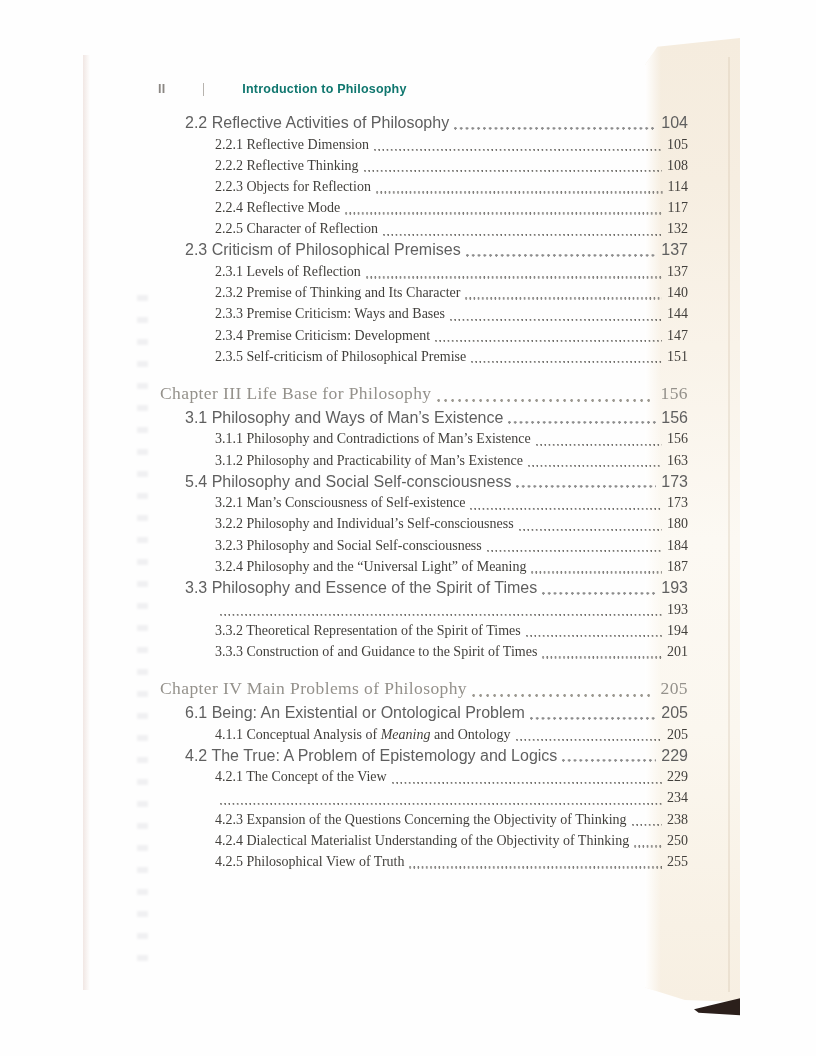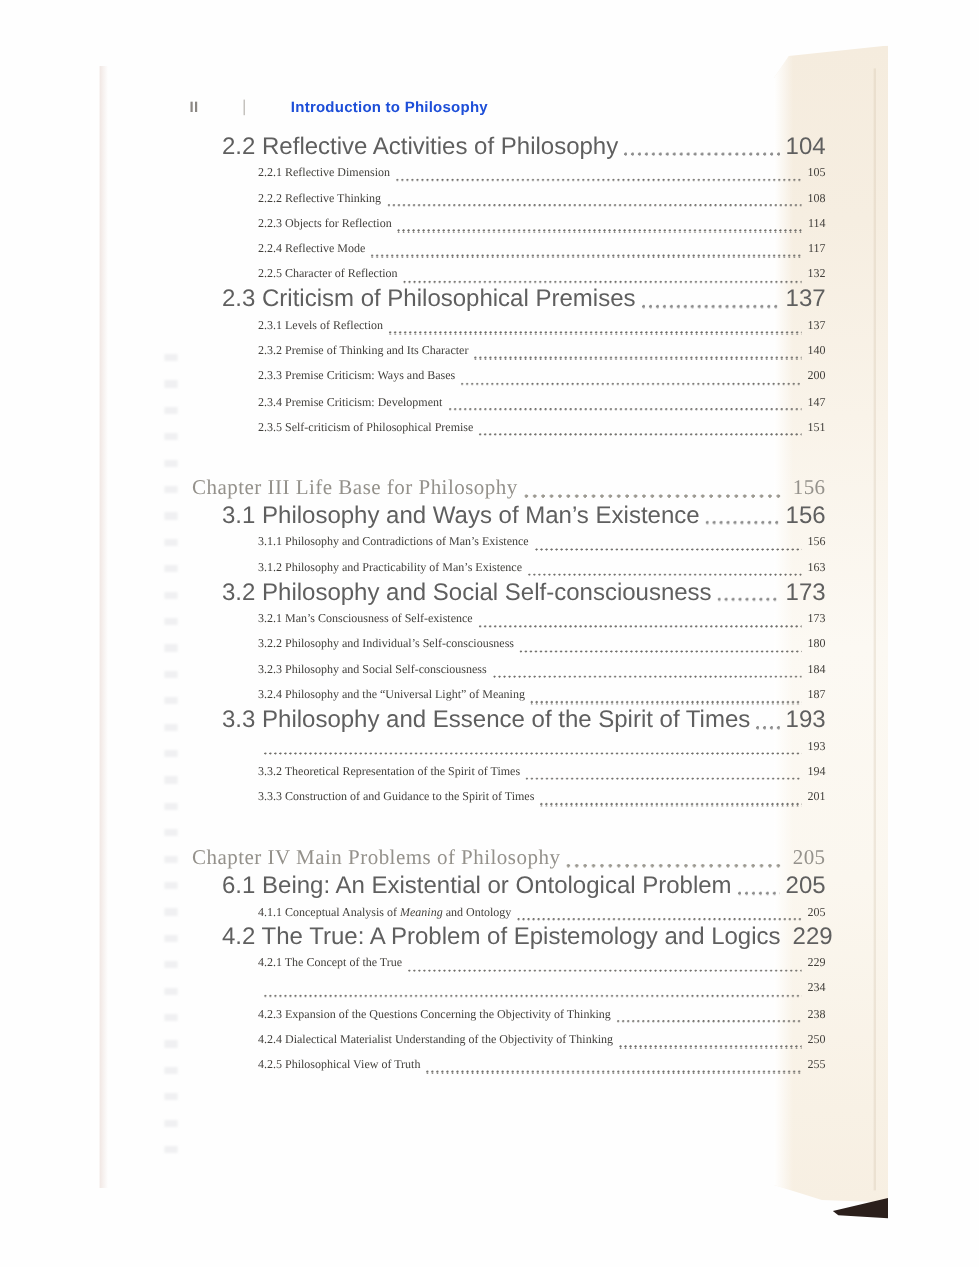--- a/index.html
+++ b/index.html
@@ -52,39 +52,39 @@
   }
 
   
   .running-head {
     position:absolute; left:158px; top:82px;
     display:flex; align-items:center;
     font-weight:bold; font-size:12.5px; letter-spacing:0.2px;gap:30px;
   }
   .folio { color:#8b8783; }
   .head-divider { width:1px; height:13px; background:#b7b3ae; margin:0 8px; }
-  .book-title { color:#1d4ed8; }
+  .book-title { color:#0f766e; }
 
   
   .toc { position:absolute; left:160px; top:112px; width:528px; }
   .toc-row { display:flex; align-items:baseline; white-space:nowrap; }
 
   .row-chapter {
     font-family:"Liberation Serif", serif;
     font-size:17.5px; line-height:27px; height:27px;
-    color:#94918b; letter-spacing:0.4px; margin-top:26px;
+    color:#94918b; letter-spacing:0.4px; margin-top:13px;
   }
   .row-section {
     font-family:"Liberation Sans", sans-serif;
-    font-size:20px; line-height:21.5px; height:21.5px;
+    font-size:16px; line-height:21.5px; height:21.5px;
     color:#5f5f5f; padding-left:25px;
   }
   .row-subsection {
     font-family:"Liberation Serif", serif;
-    font-size:10px; line-height:21.2px; height:21.2px;
+    font-size:14px; line-height:21.2px; height:21.2px;
     color:#413f3b; padding-left:55px;
   }
   .title { flex:0 0 auto; }
   .title em { font-style:italic; }
 
   .leader {
     flex:1 1 auto; align-self:flex-end;
     height:3px; margin:0 3px 4px 5px;
     background-repeat:repeat-x; background-position:left bottom;
   }
@@ -160,21 +160,21 @@
         <span class="pagenum">137</span>
       </div>
       <div class="toc-row row-subsection">
         <span class="title">2.3.2 Premise of Thinking and Its Character</span>
         <span class="leader"></span>
         <span class="pagenum">140</span>
       </div>
       <div class="toc-row row-subsection">
         <span class="title">2.3.3 Premise Criticism: Ways and Bases</span>
         <span class="leader"></span>
-        <span class="pagenum">200</span>
+        <span class="pagenum">144</span>
       </div>
       <div class="toc-row row-subsection">
         <span class="title">2.3.4 Premise Criticism: Development</span>
         <span class="leader"></span>
         <span class="pagenum">147</span>
       </div>
       <div class="toc-row row-subsection">
         <span class="title">2.3.5 Self-criticism of Philosophical Premise</span>
         <span class="leader"></span>
         <span class="pagenum">151</span>
@@ -193,21 +193,21 @@
         <span class="title">3.1.1 Philosophy and Contradictions of Man’s Existence</span>
         <span class="leader"></span>
         <span class="pagenum">156</span>
       </div>
       <div class="toc-row row-subsection">
         <span class="title">3.1.2 Philosophy and Practicability of Man’s Existence</span>
         <span class="leader"></span>
         <span class="pagenum">163</span>
       </div>
       <div class="toc-row row-section">
-        <span class="title">3.2 Philosophy and Social Self-consciousness</span>
+        <span class="title">5.4 Philosophy and Social Self-consciousness</span>
         <span class="leader"></span>
         <span class="pagenum">173</span>
       </div>
       <div class="toc-row row-subsection">
         <span class="title">3.2.1 Man’s Consciousness of Self-existence</span>
         <span class="leader"></span>
         <span class="pagenum">173</span>
       </div>
       <div class="toc-row row-subsection">
         <span class="title">3.2.2 Philosophy and Individual’s Self-consciousness</span>
@@ -257,21 +257,21 @@
         <span class="title">4.1.1 Conceptual Analysis of <em>Meaning</em> and Ontology</span>
         <span class="leader"></span>
         <span class="pagenum">205</span>
       </div>
       <div class="toc-row row-section">
         <span class="title">4.2 The True: A Problem of Epistemology and Logics</span>
         <span class="leader"></span>
         <span class="pagenum">229</span>
       </div>
       <div class="toc-row row-subsection">
-        <span class="title">4.2.1 The Concept of the True</span>
+        <span class="title">4.2.1 The Concept of the View</span>
         <span class="leader"></span>
         <span class="pagenum">229</span>
       </div>
       <div class="toc-row row-subsection">
         <span class="leader"></span>
         <span class="pagenum">234</span>
       </div>
       <div class="toc-row row-subsection">
         <span class="title">4.2.3 Expansion of the Questions Concerning the Objectivity of Thinking</span>
         <span class="leader"></span>

